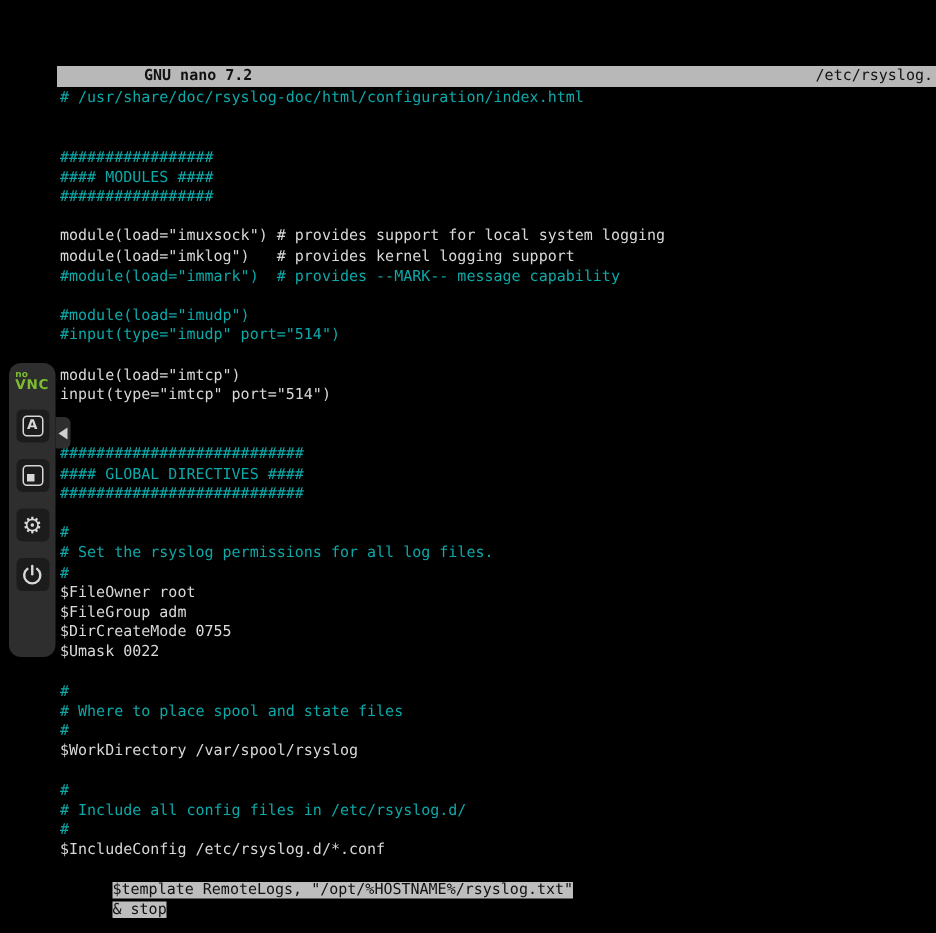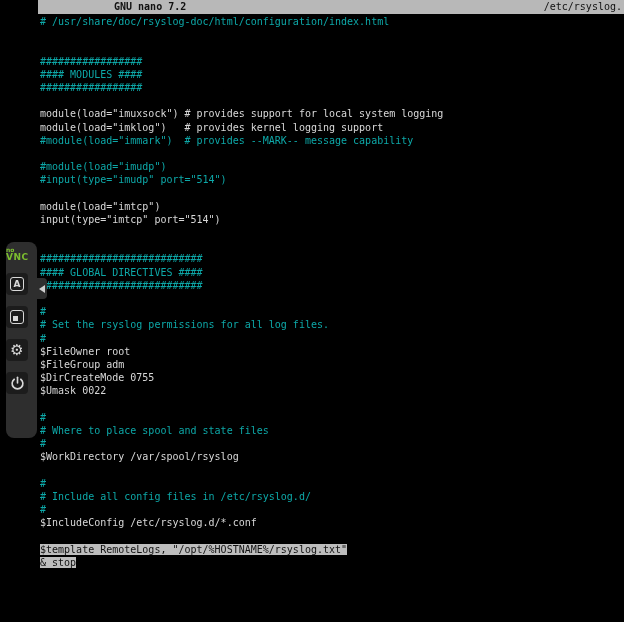--- a/index.html
+++ b/index.html
@@ -19,34 +19,34 @@
   .screen{
     position:relative;width:624px;height:622px;overflow:hidden;
     background:var(--bg);
     font-family:"DejaVu Sans Mono","Liberation Mono",monospace;
   }
   
   .terminal{position:absolute;left:38px;top:0;width:586px;height:622px;background:var(--bg);}
   .titlebar{
     height:14px;background:var(--titlebar-bg);color:var(--titlebar-text);
     font-size:10px;line-height:14px;display:flex;justify-content:space-between;
-    padding-left:76px;padding-right:2px;white-space:pre;
+    padding-left:58px;padding-right:2px;white-space:pre;margin-top:44px;
   }
   .titlebar .app{font-weight:bold;}
   .content{padding-left:2px;padding-top:1px;}
   .line{height:13.2px;font-size:10px;line-height:13.2px;white-space:pre;}
   .line span{white-space:pre;}
   .comment{color:var(--comment);}
   .plain{color:var(--plain);}
-  .selected{background:var(--selection-bg);color:var(--selection-text);}
+  .selected{background:var(--selection-bg);color:var(--selection-text);margin-left:35px;}
   
   .vnc-panel{
     position:absolute;left:6px;top:242px;width:31px;height:196px;
     background:var(--panel-bg);border-radius:8px;
-    display:flex;flex-direction:column;gap:11px;
+    display:flex;flex-direction:column;align-items:center;gap:11px;
     padding-top:5px;z-index:5;
   }
   .vnc-logo{display:flex;flex-direction:column;align-items:flex-start;line-height:1;
     font-family:"DejaVu Sans","Liberation Sans",sans-serif;}
   .logo-no{color:var(--logo-green);font-size:6px;font-weight:bold;}
   .logo-vnc{color:var(--logo-green);font-size:9px;font-weight:bold;letter-spacing:0.5px;}
   .vnc-btn{
     width:22px;height:22px;border-radius:4px;background:#1c1c1c;
     display:flex;align-items:center;justify-content:center;cursor:pointer;
   }

